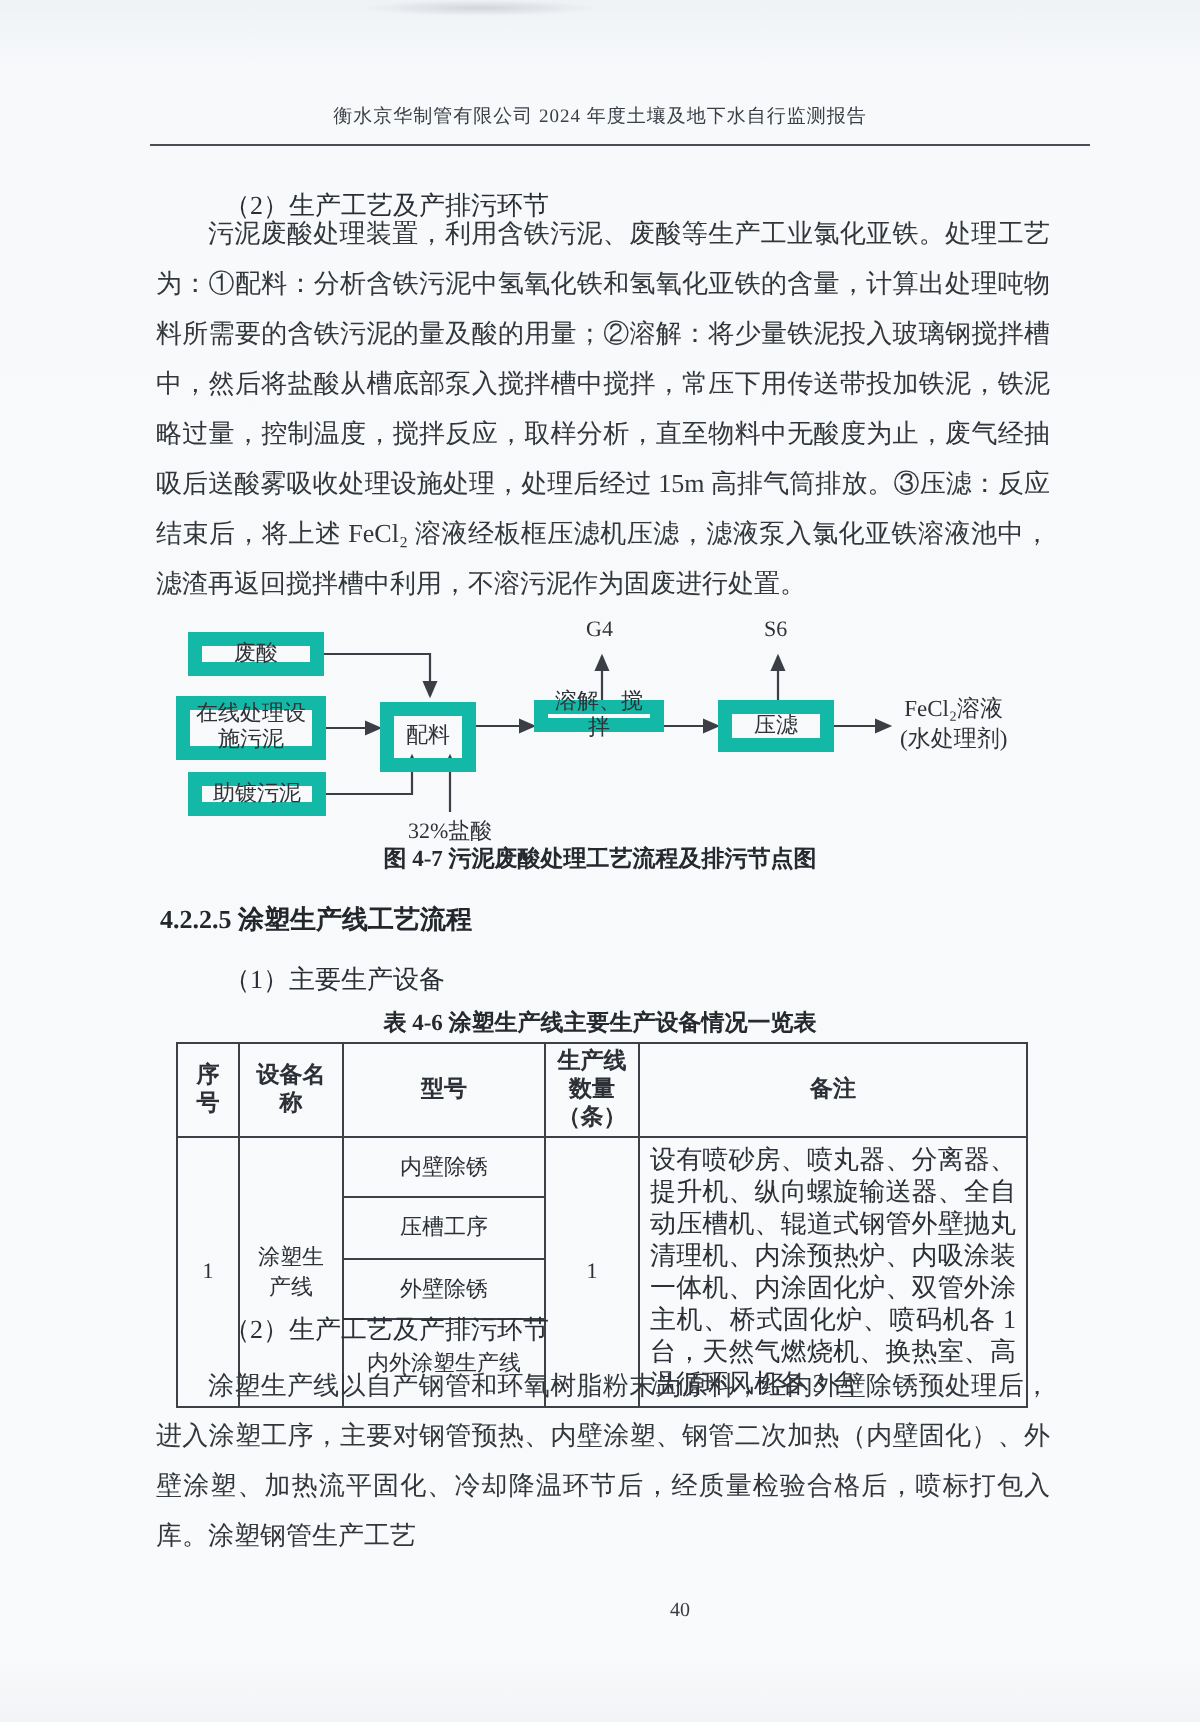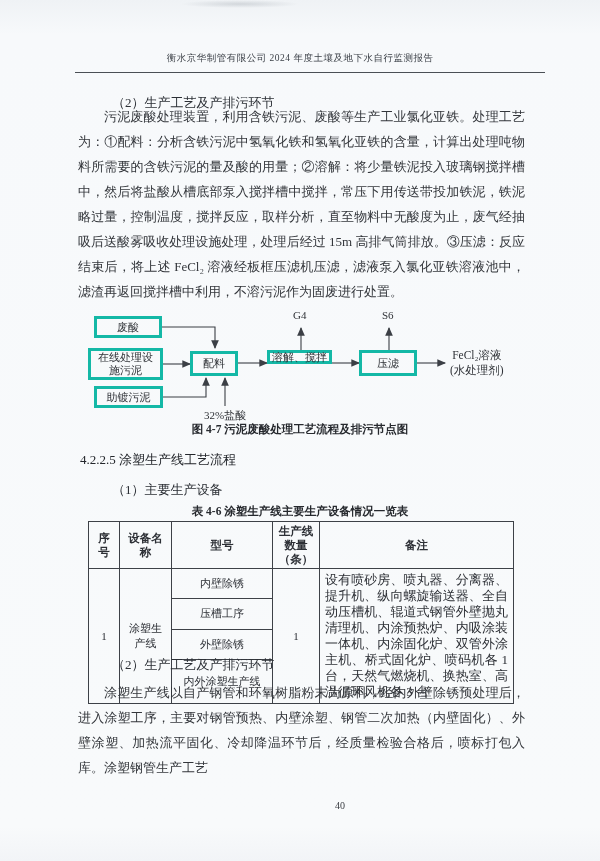--- a/index.html
+++ b/index.html
@@ -24,21 +24,21 @@
     top: 72px; left: 75px; width: 470px; height: 1px;
     background: #4a4f55;
   }
   
   .sub-heading {
     font-size: 13px;
     color: #2b2f35;
   }
   .bold-heading {
     font-size: 13px;
-    font-weight: normal;
+    font-weight: bold;
     color: #23262b;
   }
   
   .para {
     left: 78px; width: 447px;
     font-size: 13px;
     line-height: 25px;
     text-align: justify;
     text-indent: 2em;
     color: #33363b;
@@ -51,21 +51,21 @@
     font-weight: bold;
     color: #26292e;
   }
   
   .diagram {
     top: 307px; left: 78px; width: 470px; height: 118px;
   }
   .diagram svg { position: absolute; top: 0; left: 0; }
   .dbox {
     position: absolute;
-    border: 3px solid #14b8a6;
+    border: 7px solid #14b8a6;
     display: flex;
     align-items: center;
     justify-content: center;
     text-align: center;
     font-size: 11px;
     line-height: 13px;
     color: #2f3237;
     background: transparent;
     padding: 1px 2px;
   }
@@ -162,21 +162,21 @@
 
       <line x1="223" y1="43" x2="223" y2="21" marker-end="url(#arr)"></line>
 
       <line x1="311" y1="43" x2="311" y2="21" marker-end="url(#arr)"></line>
     </g>
   </svg>
 
   <div class="dbox" style="left:16px; top:9px; width:68px; height:22px;">废酸</div>
   <div class="dbox" style="left:10px; top:41px; width:75px; height:32px;">在线处理设施污泥</div>
   <div class="dbox" style="left:16px; top:79px; width:69px; height:22px;">助镀污泥</div>
-  <div class="dbox" style="left:112px; top:44px; width:48px; height:25px;">配料</div>
+  <div class="dbox" style="left:112px; top:44px; width:48px; height:35px;">配料</div>
   <div class="dbox" style="left:189px; top:43px; width:65px; height:14px;">溶解、搅拌</div>
   <div class="dbox" style="left:281px; top:43px; width:58px; height:26px;">压滤</div>
 
   <div class="dlabel" style="left:215px; top:2px;">G4</div>
   <div class="dlabel" style="left:304px; top:2px;text-align:center;">S6</div>
   <div class="dlabel" style="left:126px; top:101px;">32%盐酸</div>
 
   <div class="dout" style="left:372px; top:41px;">
     <div>FeCl₂溶液</div>
     <div>(水处理剂)</div>

